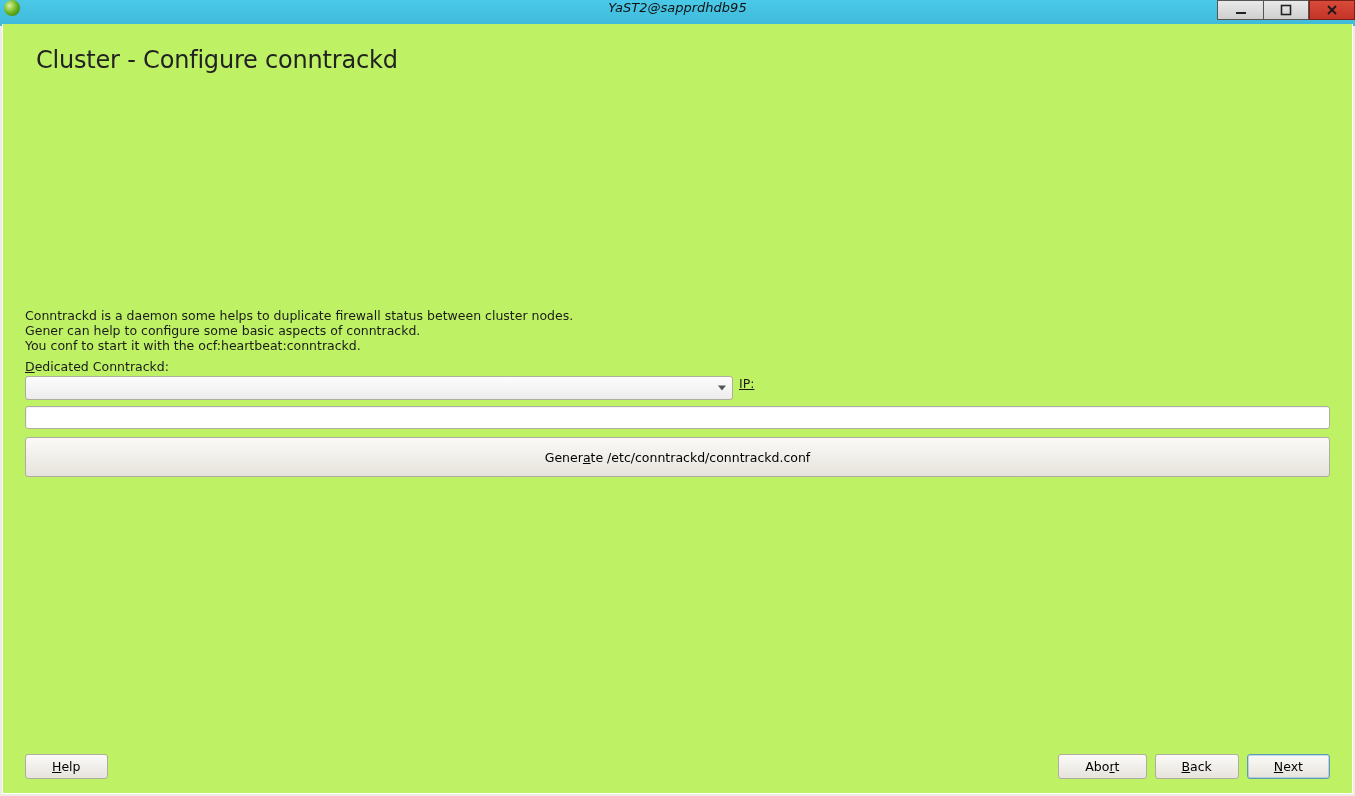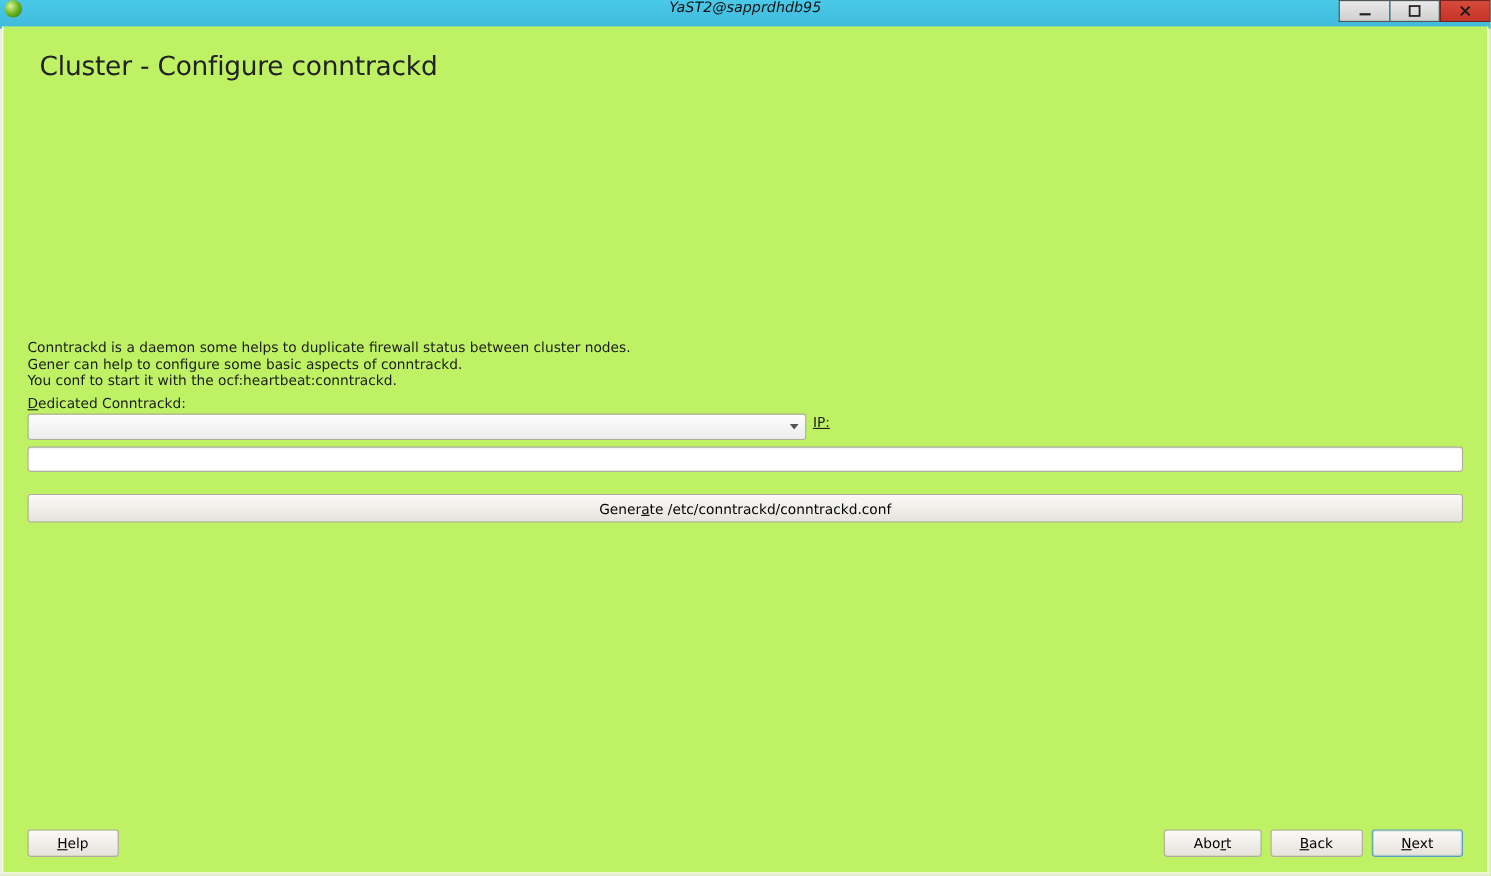--- a/index.html
+++ b/index.html
@@ -118,22 +118,22 @@
     height: 23px;
     background: #fff;
     border: 1px solid #b1aca2;
     border-radius: 3px;
     padding: 2px 6px;
     font: inherit;
     box-shadow: inset 1px 1px 1px rgba(0,0,0,0.05);
   }
   .wide-btn {
     width: 100%;
-    height: 26px;
-    margin-top: 20px;
+    height: 40px;
+    margin-top: 8px;
     background: linear-gradient(#fbfaf8,#e6e3dc);
     border: 1px solid #b1aca2;
     border-radius: 3px;
     font: inherit;
     cursor: pointer;
   }
   .button-bar {
     position: absolute;
     bottom: 14px;
     left: 22px; right: 22px;

